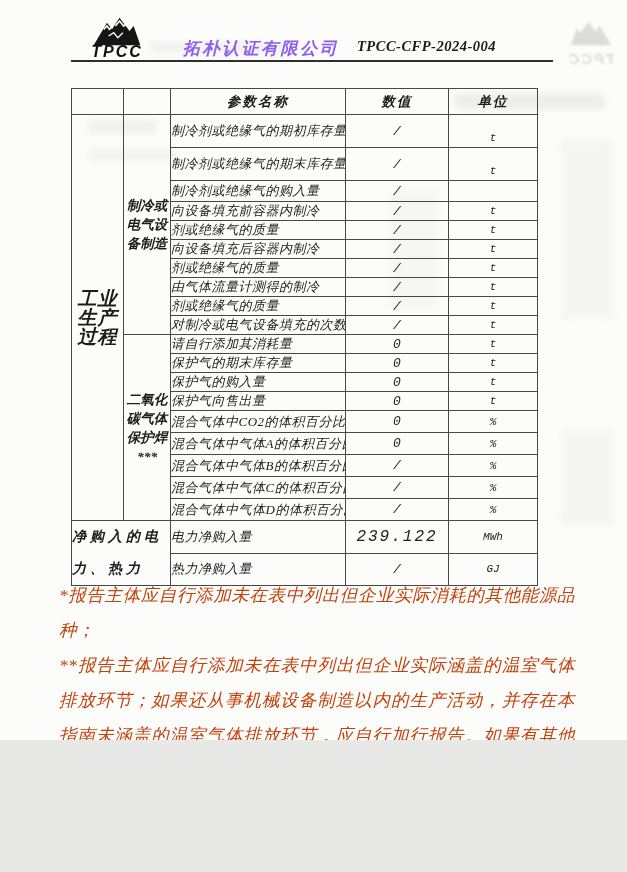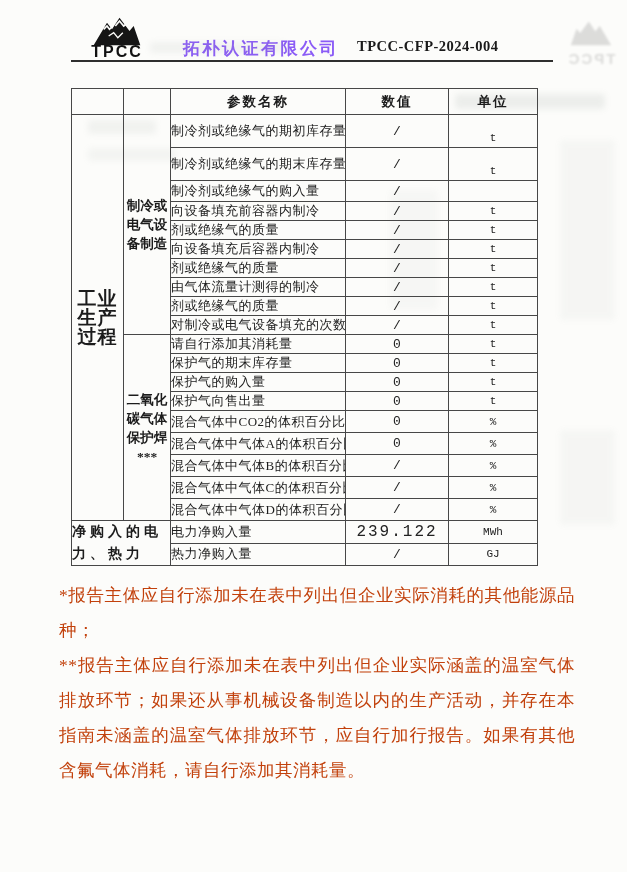--- a/index.html
+++ b/index.html
@@ -1,23 +1,24 @@
 <!DOCTYPE html>
 <html><head>
 <meta charset="utf-8">
 <style>
   html,body{margin:0;padding:0;background:#e8e8e6;}
   .page{
     position:relative;
-    width:627px;height:872px;
+    width:627px;height:740px;
     margin:0 auto;
     background:#fcfcfa;
     overflow:hidden;
     font-family:"Liberation Serif","DejaVu Serif",serif;
     color:#1c1c1c;
+    font-style:italic;
   }
   
   .logo{position:absolute;left:88px;top:16px;width:58px;text-align:center;}
   .logo svg{display:block;margin:0 auto;}
   .logo .logo-text{
     font-family:"Liberation Sans","DejaVu Sans",sans-serif;
     font-weight:bold;font-size:16px;letter-spacing:2px;color:#111;
     margin-top:-3px;
   }
   .company{
@@ -57,21 +58,21 @@
   td.cat{
     font-weight:bold;font-size:19px;text-align:center;
     padding:0 11px;line-height:19px;letter-spacing:1px;margin-top:19px;
   }
   td.sub{
     font-weight:bold;font-size:13.5px;text-align:center;
     padding:0 8px;line-height:19px;
   }
   td.cat-wide{
     font-weight:bold;font-size:14px;text-align:left;
-    padding:2px 4px 2px 5px;line-height:22px;letter-spacing:4px;
+    padding:2px 4px 2px 5px;line-height:32px;letter-spacing:4px;
   }
   td.param{
     text-align:left;padding:1px 4px 1px 7px;font-size:13px;
     letter-spacing:.5px;white-space:nowrap;
   }
   td.value,td.unit{
     text-align:center;
     font-family:"Liberation Mono","DejaVu Sans Mono",monospace;
     color:#222;
   }

